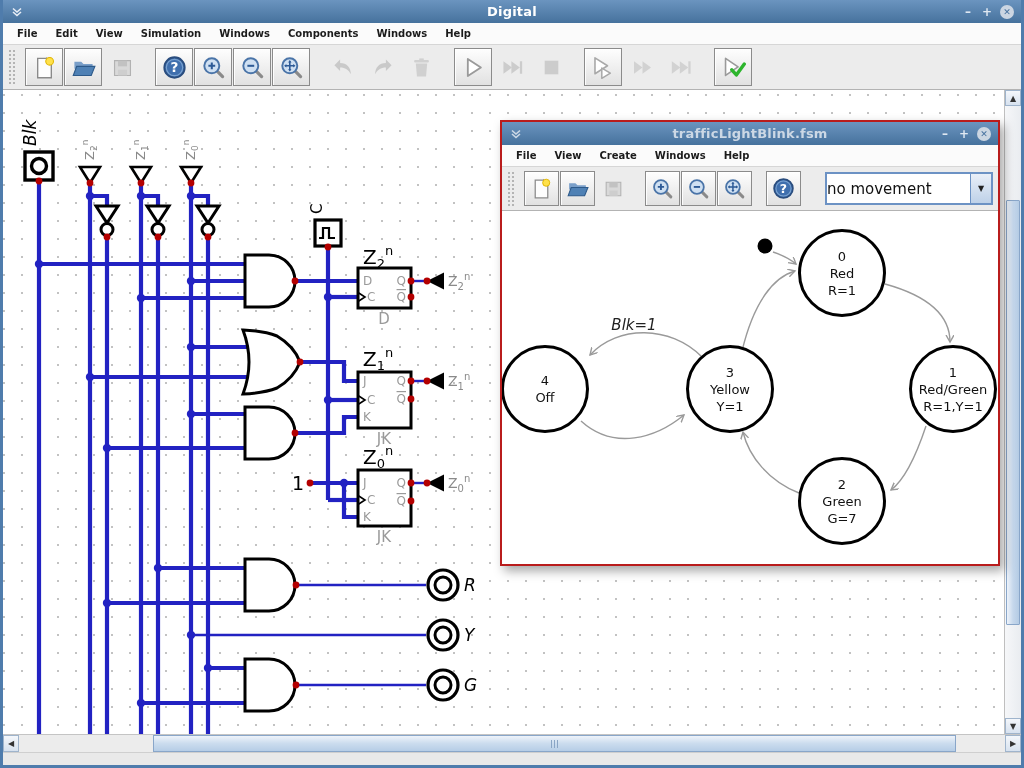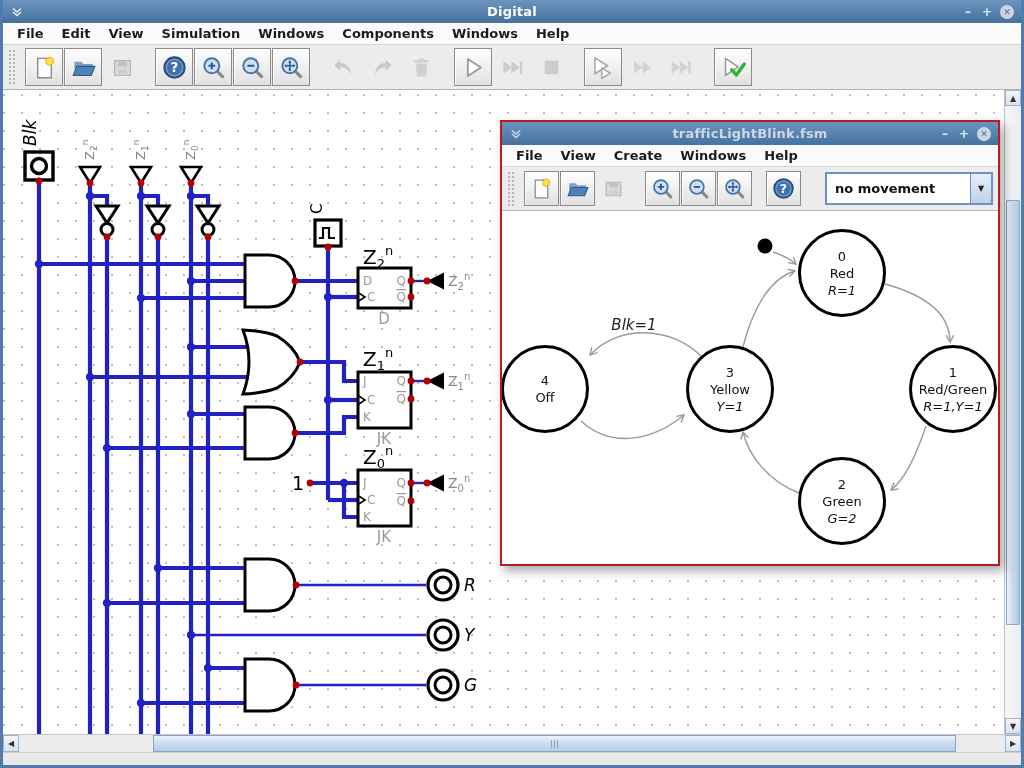--- a/index.html
+++ b/index.html
@@ -6,21 +6,21 @@
 html,body{width:1024px;height:768px;overflow:hidden}
 body{font-family:"DejaVu Sans","Liberation Sans",sans-serif;background:#fff;position:relative}
 .win{position:absolute;inset:0;border:3px solid #4f7cac;border-top:none;display:flex;flex-direction:column;background:#fef9c3}
 .titlebar{height:23px;background:linear-gradient(180deg,#6b94bf,#46729d);display:flex;align-items:center;position:relative;flex:0 0 auto}
 .titlebar .ttl{position:absolute;left:0;right:0;text-align:center;color:#fff;font-weight:bold;font-size:13px;letter-spacing:.2px}
 .fsm .titlebar .ttl{color:#ccd8e5}
 .wicon{margin-left:8px;z-index:1;display:flex}
 .wctrls{margin-left:auto;display:flex;gap:7px;align-items:center;margin-right:7px;z-index:1}
 .wc{color:#dfe8f2;font-size:12px;font-weight:bold;line-height:14px;min-width:12px;text-align:center}
 .wc.close{background:#ccd6e2;color:#46719e;border-radius:50%;width:14px;height:14px;font-size:9px;line-height:14px}
-.menubar{height:22px;background:#fbfbfb;border-bottom:1px solid #d6d6d6;display:flex;align-items:center;padding:0 5px;font-weight:bold;font-size:13px;color:#1b1b1b;flex:0 0 auto}
+.menubar{height:22px;background:#fbfbfb;border-bottom:1px solid #d6d6d6;display:flex;align-items:center;padding:0 5px;font-weight:bold;font-size:10px;color:#1b1b1b;flex:0 0 auto}
 .menubar span{padding:1px 9px;cursor:default}
 .toolbar{height:45px;background:#ececec;border-bottom:1px solid #b3b3b3;display:flex;align-items:center;padding:0 5px;flex:0 0 auto}
 .handle{width:9px;height:36px;margin-right:8px;background:radial-gradient(#b4b4b4 1px,transparent 1.35px) 0 0/4px 4px}
 .tb-group{display:flex;margin-right:13px}
 .tbtn{width:38px;height:38px;display:flex;align-items:center;justify-content:center;border:1px solid transparent;background:transparent;margin-right:1px}
 .tbtn.on{background:linear-gradient(#fefefe,#e1e1e1);border:1px solid #8b8b8b;box-shadow:inset 1px 1px 0 rgba(255,255,255,.9)}
 .tbtn svg{width:25px;height:25px}
 .fsm .tbtn{width:35px;height:35px}
 .fsm .tbtn svg{width:23px;height:23px}
 .main-area{flex:1;position:relative;min-height:0;background:#fff}
@@ -56,23 +56,23 @@
 .statusbar{height:13px;background:#e9e9e9;border-top:1px solid #cfcfcf;flex:0 0 auto}
 
 .fsm{position:absolute;left:497px;top:30px;width:500px;height:446px;border:2px solid #b91c1c;background:#fff;display:flex;flex-direction:column;box-shadow:4px 5px 10px rgba(0,0,0,.35);z-index:5}
 .fsm .menubar{height:22px}
 .fsm .toolbar{height:44px}
 .fsm-canvas{flex:1;position:relative;background:#fff;overflow:hidden}
 .tsvg{position:absolute;left:0;top:0}
 .tsvg path{stroke:#9a9a9a;stroke-width:1.4;fill:none}
 .tlabel{font-size:15px;font-style:italic;fill:#222;font-family:"DejaVu Sans",sans-serif}
 .state{position:absolute;width:88px;height:88px;border:3px solid #000;border-radius:50%;background:#fff;display:flex;flex-direction:column;align-items:center;justify-content:center;font-size:13px;line-height:17px;color:#111;text-align:center}
-.state .out{font-style:italic}
+.state .out{}
 .combo{margin-left:10px;height:33px;width:168px;display:flex;border:2px solid #6c92c4;background:#fff}
-.combo .val{flex:1;display:flex;align-items:center;padding-left:8px;font-weight:bold;font-size:13px;color:#111;white-space:nowrap;overflow:hidden}
+.combo .val{flex:1;display:flex;align-items:center;padding-left:0;font-weight:normal;font-size:15px;color:#111;white-space:nowrap;overflow:hidden}
 .combo .arrow{width:21px;background:linear-gradient(#e9eff8,#bed1e8);border-left:1px solid #6c92c4;display:flex;align-items:center;justify-content:center;font-size:8px;color:#222}
 </style>
 </head>
 <body>
 
 <div class="win">
   <div class="titlebar">
     <span class="wicon">
       <svg width="12" height="12" viewBox="0 0 12 12">
           <path d="M2 2.5l4 3.5 4-3.5M2 6l4 3.5L10 6" fill="none" stroke="#e8eef6" stroke-width="1.6"></path>
@@ -508,21 +508,21 @@
             <div class="out">R=1</div>
           </div>
           <div class="state" style="left: 407px; top: 134px;">
             <div>1</div>
             <div>Red/Green</div>
             <div class="out">R=1,Y=1</div>
           </div>
           <div class="state" style="left: 296px; top: 246px;">
             <div>2</div>
             <div>Green</div>
-            <div class="out">G=2</div>
+            <div class="out">G=7</div>
           </div>
           <div class="state" style="left: 184px; top: 134px;">
             <div>3</div>
             <div>Yellow</div>
             <div class="out">Y=1</div>
           </div>
           <div class="state" style="left: -1px; top: 134px;">
             <div>4</div>
             <div>Off</div>
           </div>

